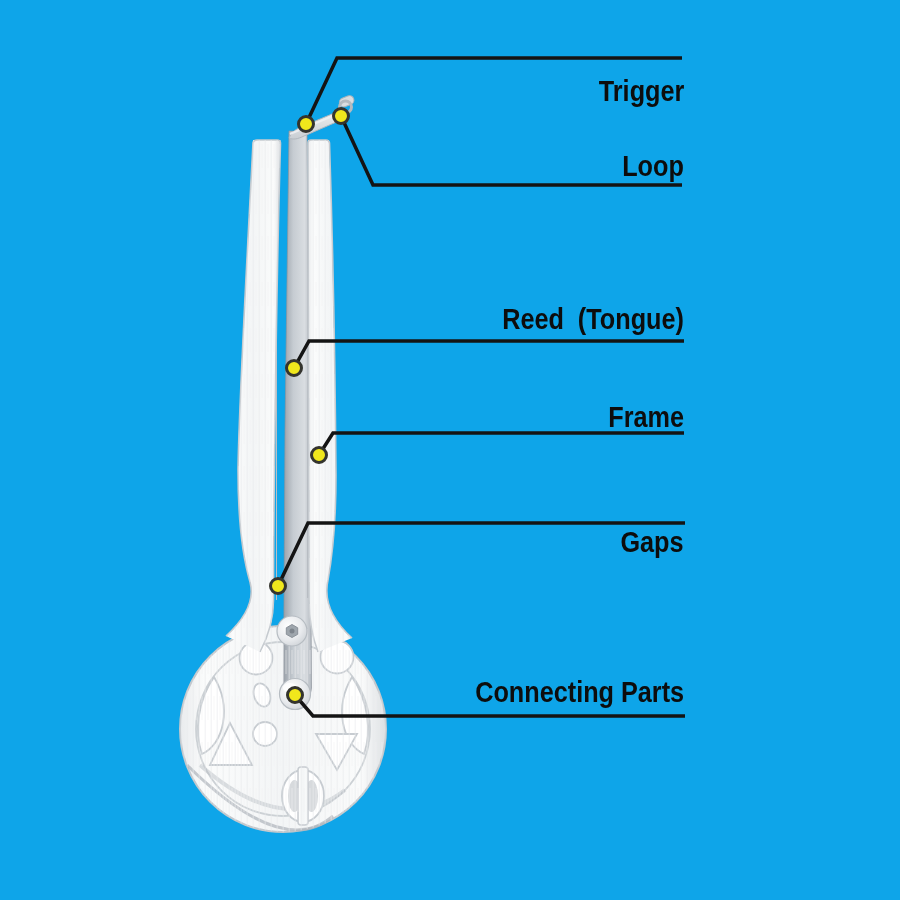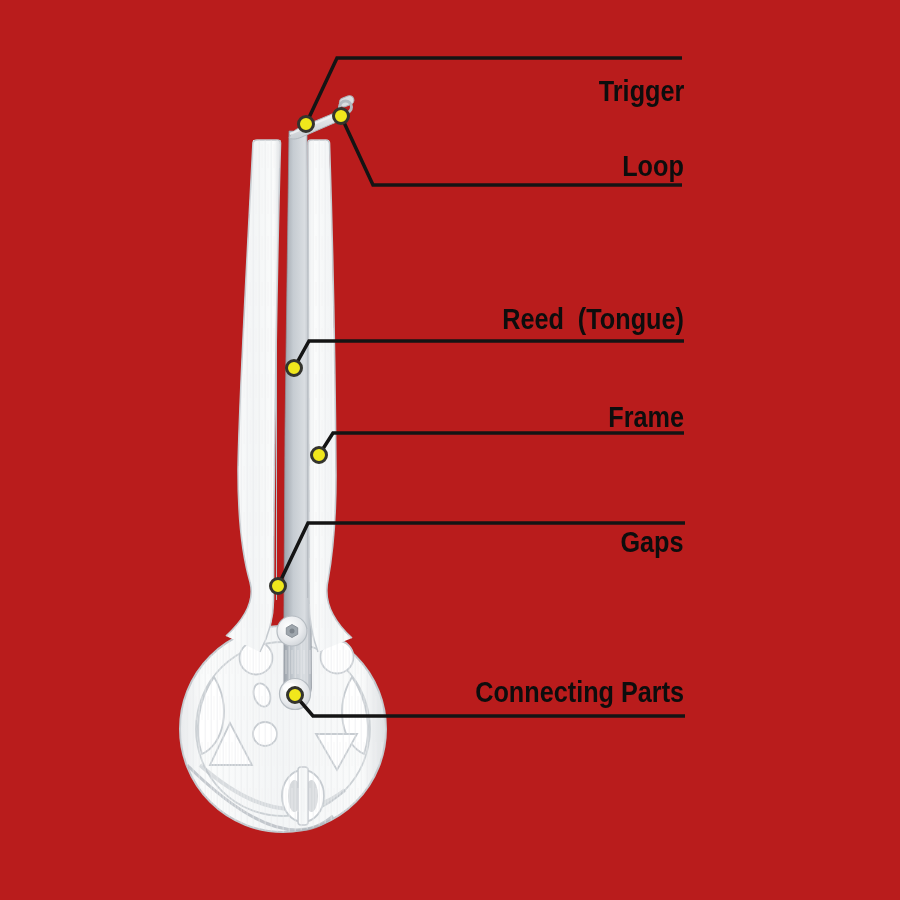--- a/index.html
+++ b/index.html
@@ -1,19 +1,19 @@
 <!DOCTYPE html>
 <html><head>
 <meta charset="utf-8">
 <style>
   html,body{margin:0;padding:0;background:#ffffff;}
   #stage{
     position:relative;
     width:900px;height:900px;
-    background:#b91c1c;
+    background:#0ea5e9;
     overflow:hidden;
     font-family:"Liberation Sans","DejaVu Sans",sans-serif;
   }
   #stage svg{position:absolute;left:0;top:0;}
   .labels{position:absolute;left:0;top:0;width:900px;height:900px;pointer-events:none;}
   .label{
     position:absolute;
     right:216px;
     text-align:right;
     font-weight:700;

